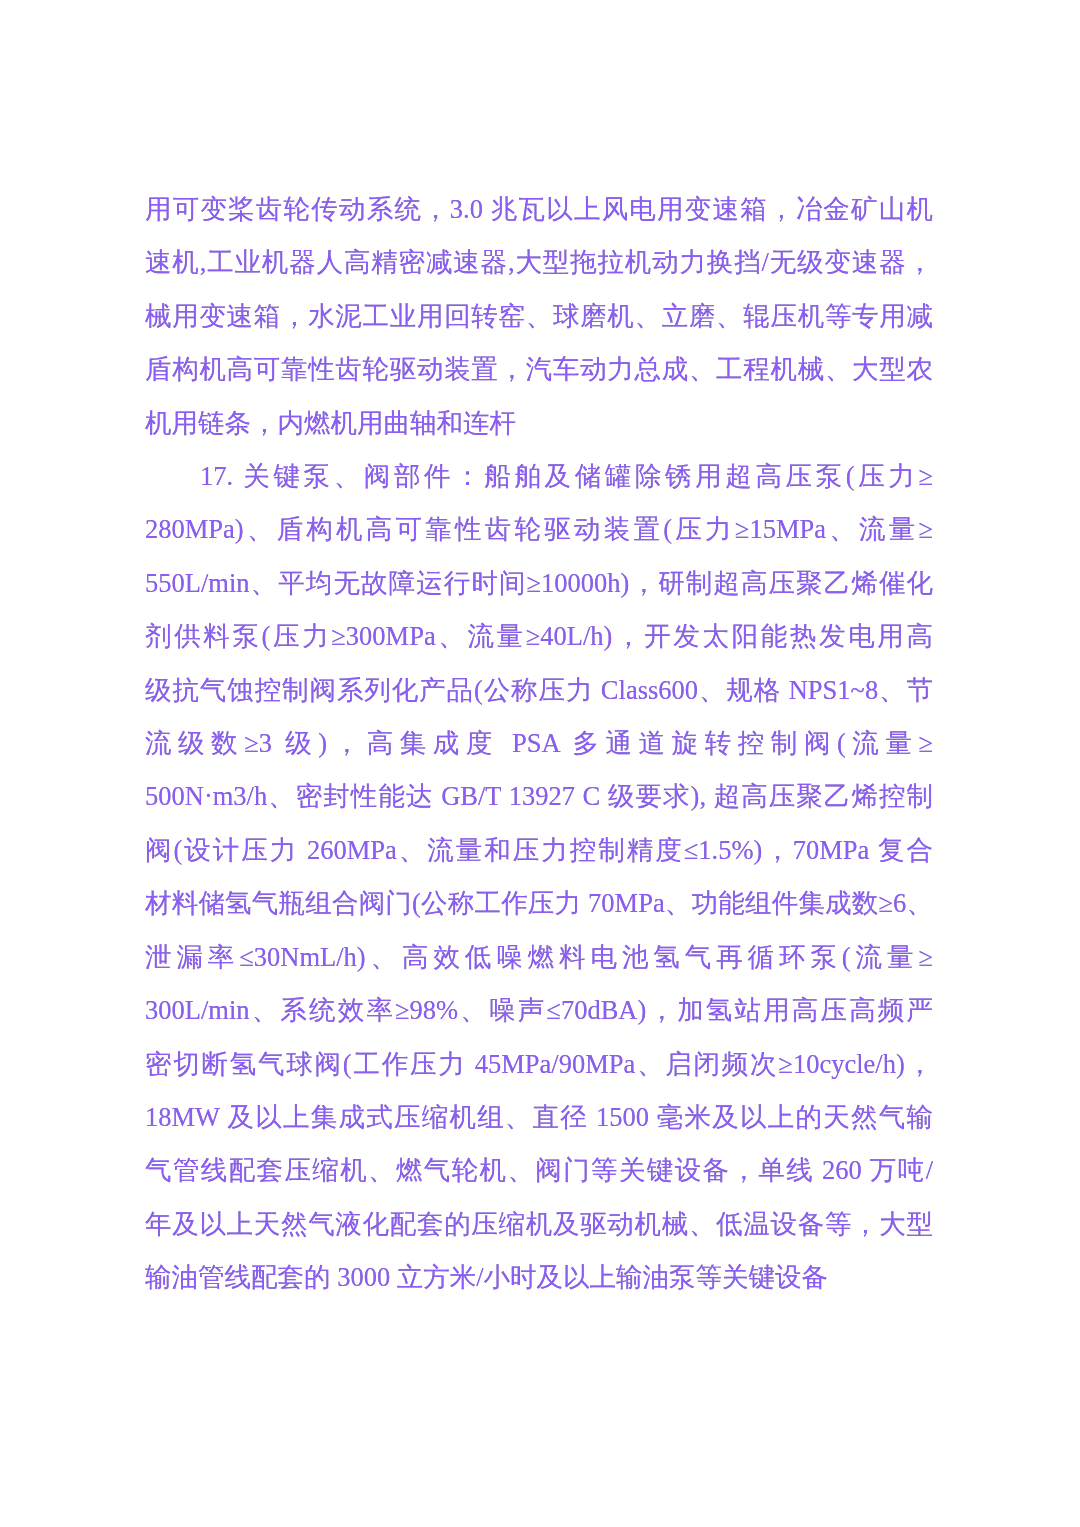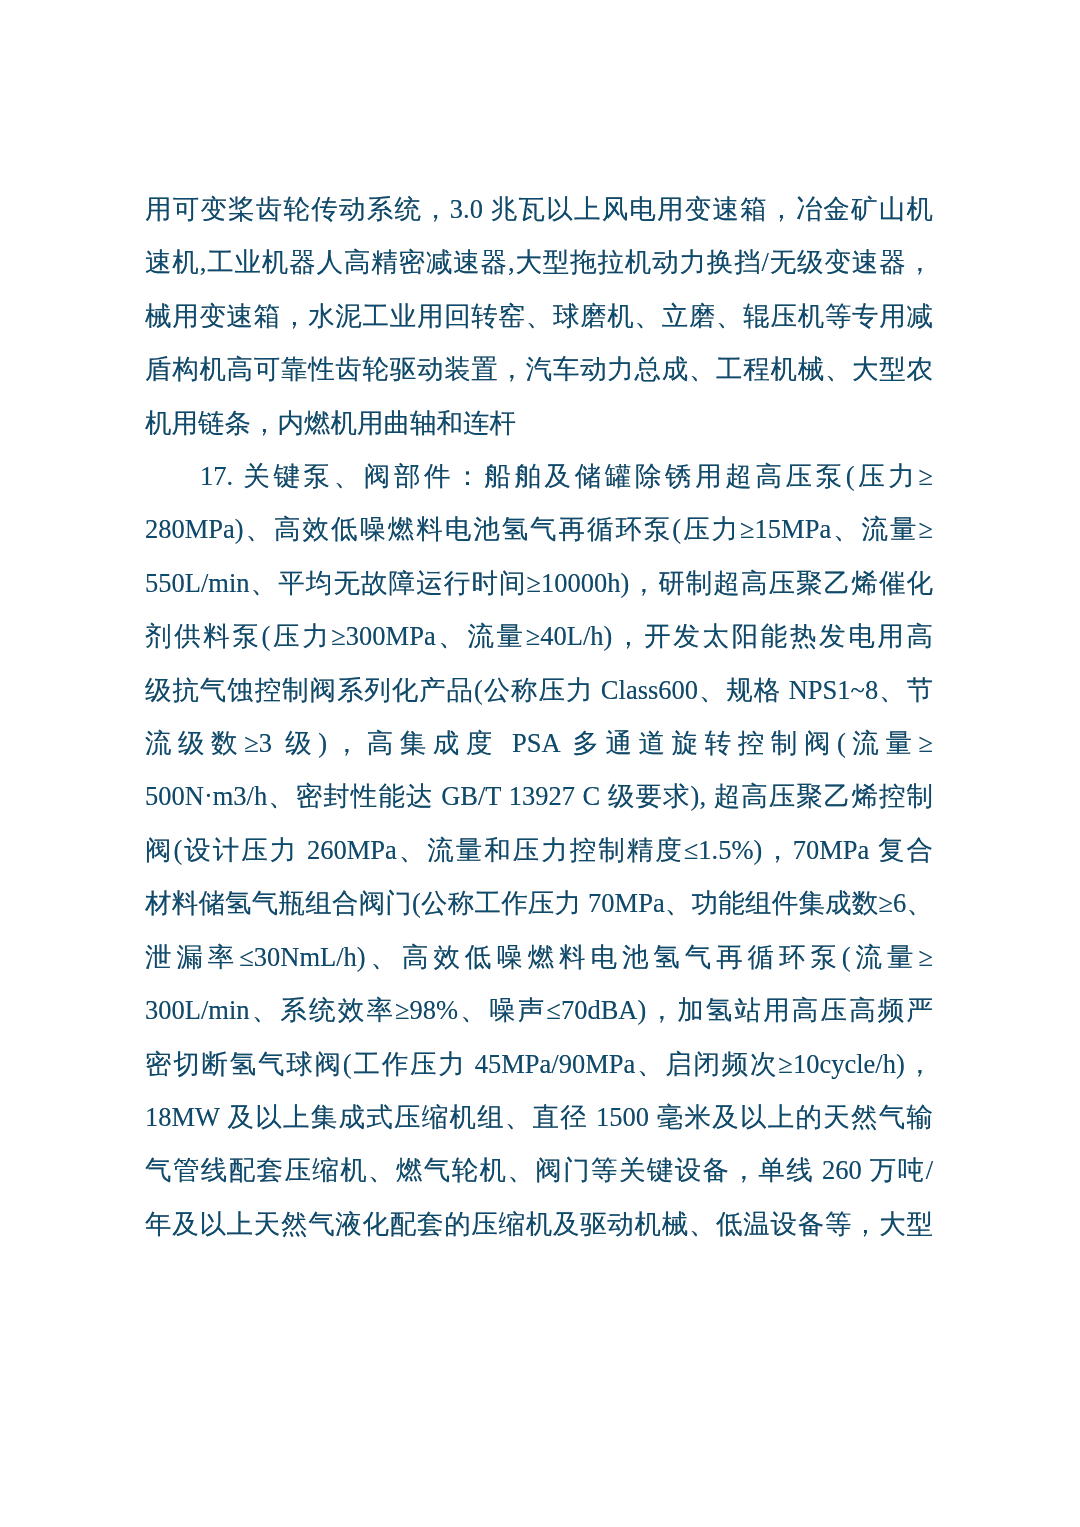--- a/index.html
+++ b/index.html
@@ -7,21 +7,21 @@
     padding: 0;
     background: #ffffff;
   }
   .page {
     position: relative;
     width: 1080px;
     height: 1353px;
     background: #ffffff;
     overflow: hidden;
     font-family: "Liberation Serif", "DejaVu Serif", serif;
-    color: #0c4a6e;
+    color: #8b5cf6;
     text-decoration: underline;
   }
   .text-block {
     position: absolute;
     left: 145px;
     top: 183px;
     width: 788px;
   }
   .line {
     font-size: 26.5px;
@@ -52,29 +52,30 @@
 <body>
 
 <div class="page">
   <div class="text-block">
     <div class="line">用可变桨齿轮传动系统，3.0 兆瓦以上风电用变速箱，冶金矿山机</div>
     <div class="line">速机,工业机器人高精密减速器,大型拖拉机动力换挡/无级变速器，</div>
     <div class="line">械用变速箱，水泥工业用回转窑、球磨机、立磨、辊压机等专用减</div>
     <div class="line">盾构机高可靠性齿轮驱动装置，汽车动力总成、工程机械、大型农</div>
     <div class="line para-end">机用链条，内燃机用曲轴和连杆</div>
     <div class="line para-start">17. 关键泵、阀部件：船舶及储罐除锈用超高压泵(压力≥</div>
-    <div class="line">280MPa)、高效低噪燃料电池氢气再循环泵(压力≥15MPa、流量≥</div>
+    <div class="line">280MPa)、盾构机高可靠性齿轮驱动装置(压力≥15MPa、流量≥</div>
     <div class="line">550L/min、平均无故障运行时间≥10000h)，研制超高压聚乙烯催化</div>
     <div class="line">剂供料泵(压力≥300MPa、流量≥40L/h)，开发太阳能热发电用高</div>
     <div class="line">级抗气蚀控制阀系列化产品(公称压力 Class600、规格 NPS1~8、节</div>
     <div class="line">流级数≥3 级)，高集成度 PSA 多通道旋转控制阀(流量≥</div>
     <div class="line">500N·m3/h、密封性能达 GB/T 13927 C 级要求), 超高压聚乙烯控制</div>
     <div class="line">阀(设计压力 260MPa、流量和压力控制精度≤1.5%)，70MPa 复合</div>
     <div class="line">材料储氢气瓶组合阀门(公称工作压力 70MPa、功能组件集成数≥6、</div>
     <div class="line">泄漏率≤30NmL/h)、高效低噪燃料电池氢气再循环泵(流量≥</div>
     <div class="line">300L/min、系统效率≥98%、噪声≤70dBA)，加氢站用高压高频严</div>
     <div class="line">密切断氢气球阀(工作压力 45MPa/90MPa、启闭频次≥10cycle/h)，</div>
     <div class="line">18MW 及以上集成式压缩机组、直径 1500 毫米及以上的天然气输</div>
     <div class="line">气管线配套压缩机、燃气轮机、阀门等关键设备，单线 260 万吨/</div>
     <div class="line">年及以上天然气液化配套的压缩机及驱动机械、低温设备等，大型</div>
+    <div class="line para-end">输油管线配套的 3000 立方米/小时及以上输油泵等关键设备</div>
   </div>
   <div class="page-number">38</div>
 </div>
 
 </body></html>

